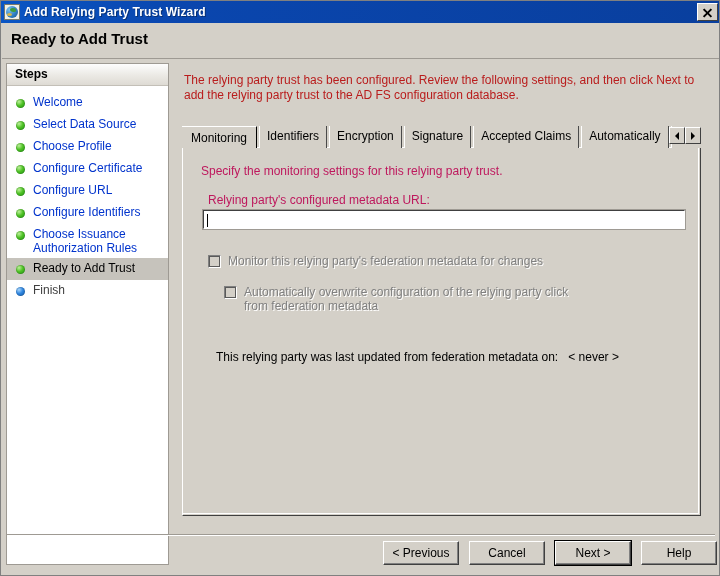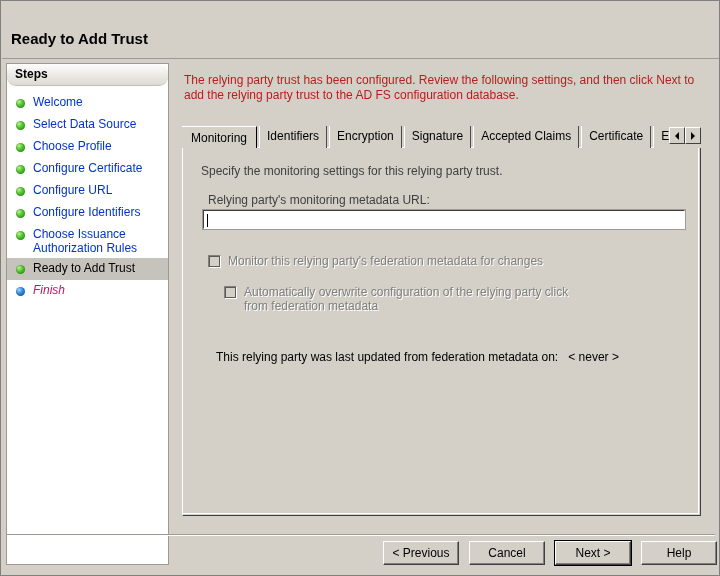--- a/index.html
+++ b/index.html
@@ -129,21 +129,20 @@
     border: 1px solid #9e9a93;
     box-sizing: border-box;
     overflow: hidden;
   }
   .steps-header {
     position: relative;
     height: 22px;
     background: linear-gradient(to bottom, #fdfdfd 0%, #ebe9e4 55%, #dedbd4 100%);
     border-bottom: 1px solid #c3bfb7;
     box-sizing: border-box;
-    border-radius: 9px;
   }
   .steps-header span {
     position: absolute;
     left: 8px; top: 3px;
     font-size: 12px;
     font-weight: bold;
     color: #000000;
   }
   .steps-list {
     padding-top: 6px;
@@ -289,21 +288,21 @@
     position: absolute;
     left: 0; top: 0; right: 1px; bottom: 1px;
     border-right: 1px solid #ffffff;
     border-bottom: 1px solid #ffffff;
   }
 
   
   .pane-line {
     position: absolute;
     font-size: 12px;
-    color: #404040;
+    color: #be185d;
   }
   .pane-desc   { left: 18px; top: 16px; }
   .url-label   { left: 25px; top: 45px; }
   .url-input {
     position: absolute;
     left: 20px; top: 62px;
     width: 482px; height: 19px;
     background: #ffffff;
     border-top: 1px solid #404040;
     border-left: 1px solid #404040;
@@ -409,20 +408,30 @@
   .btn.default {
     outline: 1px solid #000000;
     outline-offset: 0;
   }
 </style>
 </head>
 <body>
 
 <div id="app">
 
+  <div class="titlebar">
+    <div class="title-icon">
+      <div class="globe"></div>
+      <div class="land"></div>
+      <div class="land2"></div>
+    </div>
+    <div class="title-text">Add Relying Party Trust Wizard</div>
+    <div class="title-spacer"></div>
+    <div class="close-btn"></div>
+  </div>
 
   <div class="header-band">
     <div class="header-title">Ready to Add Trust</div>
     <div class="header-rule"></div>
   </div>
 
   <div class="steps-panel">
     <div class="steps-header">
       <span>Steps</span>
     </div>
@@ -454,21 +463,21 @@
       <div class="step-item">
         <div class="bullet"></div>
         <div class="step-label" style="max-width:118px;">Choose Issuance Authorization Rules</div>
       </div>
       <div class="step-item current">
         <div class="bullet"></div>
         <div class="step-label">Ready to Add Trust</div>
       </div>
       <div class="step-item">
         <div class="bullet blue"></div>
-        <div class="step-label" style="color:#be185d;font-style:italic;">Finish</div>
+        <div class="step-label" style="color:#404040;">Finish</div>
       </div>
     </div>
   </div>
 
   <div class="content">
     <div class="intro-text">The relying party trust has been configured. Review the following settings, and then click Next to add the relying party trust to the AD FS configuration database.</div>
 
     <div class="tabctl">
       <div class="tabstrip">
         <div class="tab active">
@@ -480,42 +489,42 @@
         <div class="tab">
           <span>Encryption</span>
         </div>
         <div class="tab">
           <span>Signature</span>
         </div>
         <div class="tab">
           <span>Accepted Claims</span>
         </div>
         <div class="tab">
-          <span>Certificate</span>
+          <span>Automatically</span>
         </div>
         <div class="tab">
           <span>Endpoints</span>
         </div>
 
         <div class="tab-spin">
           <div class="spin-btn left">
               <span class="arrow"></span>
             </div>
           <div class="spin-btn right">
               <span class="arrow"></span>
             </div>
         </div>
       </div>
 
       <div class="tabpanel">
         <div class="tabpanel-inner">
 
           <div class="pane-line pane-desc">Specify the monitoring settings for this relying party trust.</div>
 
-          <div class="pane-line url-label">Relying party's monitoring metadata URL:</div>
+          <div class="pane-line url-label">Relying party's configured metadata URL:</div>
           <div class="url-input">
             <span class="caret"></span>
           </div>
 
           <div class="chk-row row1">
             <span class="chk-box"></span>
             <span class="chk-label">Monitor this relying party's federation metadata for changes</span>
           </div>
 
           <div class="chk-row row2">

